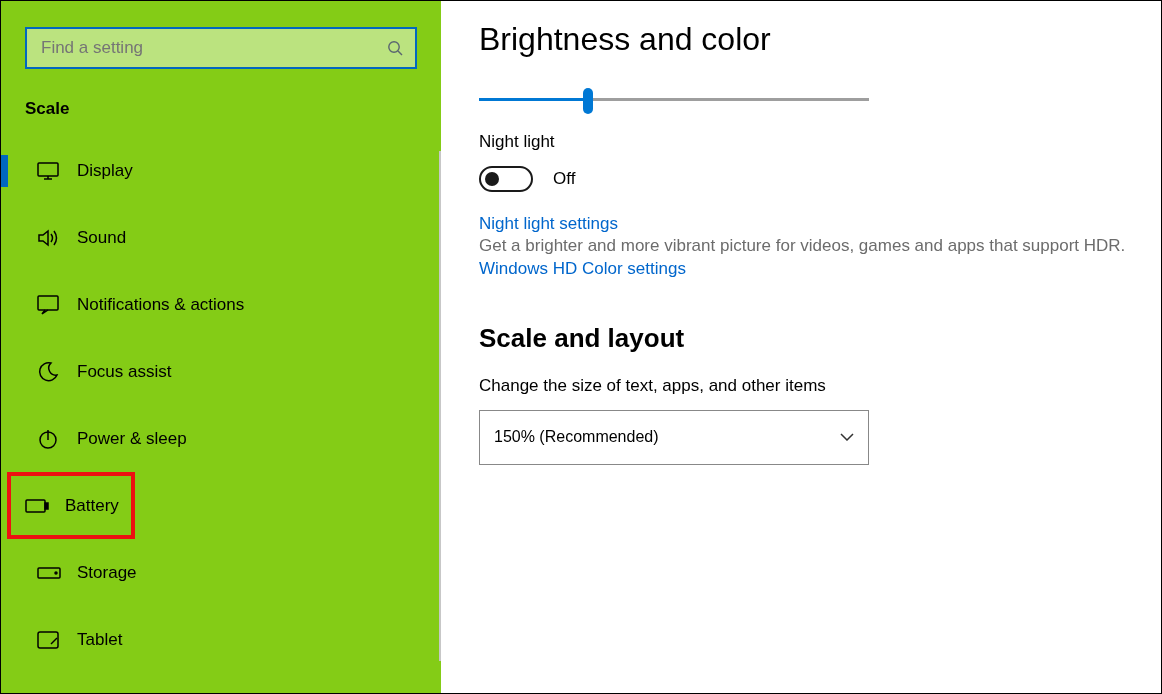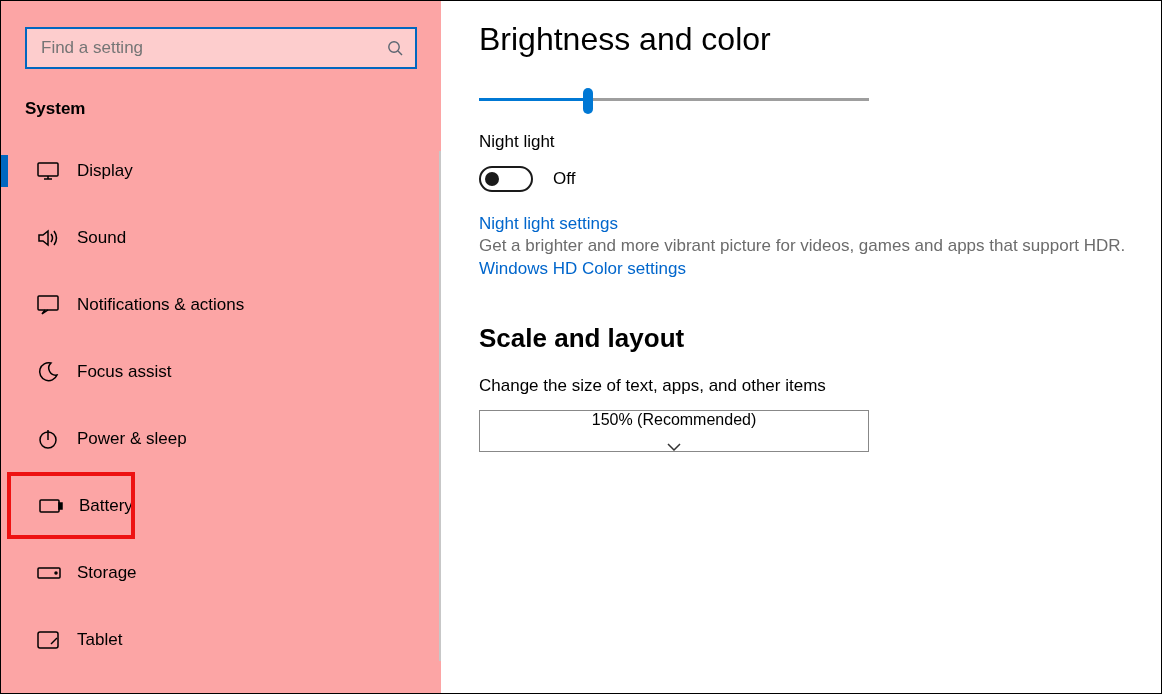--- a/index.html
+++ b/index.html
@@ -9,21 +9,21 @@
     color: #000;
     background: #fff;
     width: 1162px;
     height: 694px;
     overflow: hidden;
     border: 1px solid #000;
   }
   .layout { display: flex; height: 100%; }
   .sidebar {
     width: 440px;
-    background: #fca5a5;
+    background: #84cc16;
     padding-top: 26px;
     position: relative;
     flex-shrink: 0;
   }
   .search-wrap { padding: 0 24px 18px 24px; }
   .search-input {
     width: 100%;
     height: 42px;
     border: 2px solid #0067c0;
     background: rgba(255,255,255,0.45);
@@ -68,21 +68,21 @@
     position: absolute;
     left: 0; top: 50%;
     transform: translateY(-50%);
     width: 7px; height: 32px;
     background: #0067c0;
   }
   .nav-item.highlighted {
     outline: 4px solid #e11;
     outline-offset: -4px;
     margin: 0 6px 0 6px;
-    padding-left: 32px;
+    padding-left: 18px;
     width: 128px;
   }
   .divider {
     position: absolute;
     left: 438px;
     top: 150px;
     width: 2px;
     height: 510px;
     background: #c7c7c7;
   }
@@ -158,51 +158,50 @@
     cursor: pointer;
     display: inline-block;
   }
   .muted {
     color: #6c6c6c;
     font-size: 17px;
     line-height: 1.45;
   }
   .select-box {
     width: 390px;
-    height: 42px;
+    height: 55px;
     border: 1px solid #888;
     display: flex;
     align-items: center;
     justify-content: space-between;
     padding: 0 14px;
     font-size: 16px;
     cursor: pointer;
     margin-top: 8px;
-    flex-direction: column;
   }
   .chevron { font-size: 14px; color: #333; }
   svg { display: block; }
 </style>
 </head>
 <body>
 
 <div class="layout">
   <aside class="sidebar">
     <div class="search-wrap">
       <div class="search-box">
         <input class="search-input" placeholder="Find a setting" style="">
         <span class="search-icon">
           <svg width="16" height="16" viewBox="0 0 16 16" stroke="#5a6570" stroke-width="1.4" fill="none">
             <circle cx="7" cy="7" r="5.2"></circle>
               <line x1="11" y1="11" x2="15" y2="15"></line>
           </svg>
         </span>
       </div>
     </div>
-    <div class="sidebar-category">System</div>
+    <div class="sidebar-category">Scale</div>
 
     <ul class="nav-list">
 
       <li class="nav-item selected">
         <span class="icon">
           <svg width="22" height="18" viewBox="0 0 22 18" stroke="#000" stroke-width="1.5" fill="none">
             <rect x="1" y="1" width="20" height="13" rx="1"></rect>
               <line x1="7" y1="17" x2="15" y2="17"></line>
               <line x1="11" y1="14" x2="11" y2="17"></line>
           </svg>

